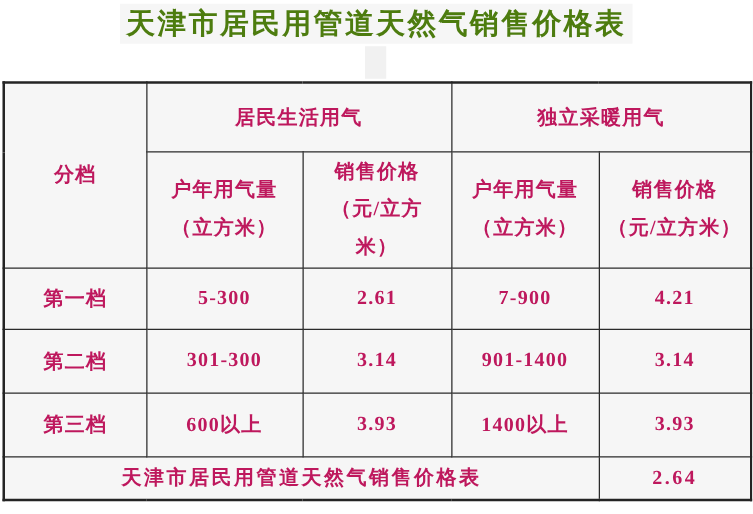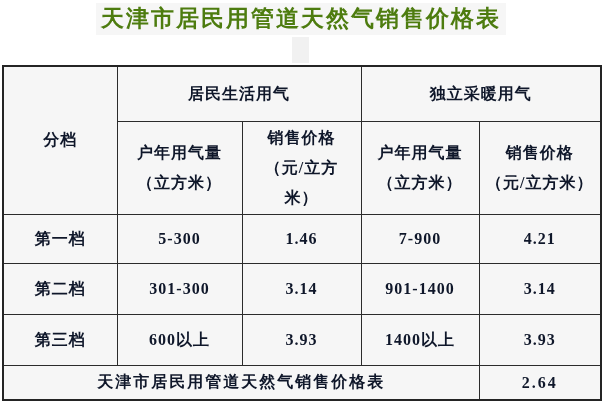--- a/index.html
+++ b/index.html
@@ -42,21 +42,21 @@
     table-layout: fixed;
     background: #f6f6f6;
     border: 2px solid #242424;
   }
   table.price-table td {
     border: 1px solid #2b2b2b;
     text-align: center;
     vertical-align: middle;
     font-weight: bold;
     font-size: 16px;
-    color: #0f172a;
+    color: #be185d;
     letter-spacing: 1px;
     padding: 0;
     overflow: hidden;
   }
   tr.r-group td { height: 54px; }
   tr.r-sub td   { height: 92px; line-height: 30px; }
   tr.r-body td  { height: 48px; margin-top: 27px; }
   tr.r-body2 td { height: 50px; }
   tr.r-foot td  { height: 33px; letter-spacing: 2px; }
   td.pre { white-space: pre-line; margin-left: 20px; }
@@ -99,21 +99,21 @@
 米）</td>
         <td class="pre">户年用气量
 （立方米）</td>
         <td class="pre">销售价格
 （元/立方米）</td>
       </tr>
 
       <tr class="r-body">
         <td>第一档</td>
         <td>5-300</td>
-        <td>1.46</td>
+        <td>2.61</td>
         <td>7-900</td>
         <td>4.21</td>
       </tr>
 
       <tr class="r-body2">
         <td>第二档</td>
         <td>301-300</td>
         <td>3.14</td>
         <td>901-1400</td>
         <td>3.14</td>

